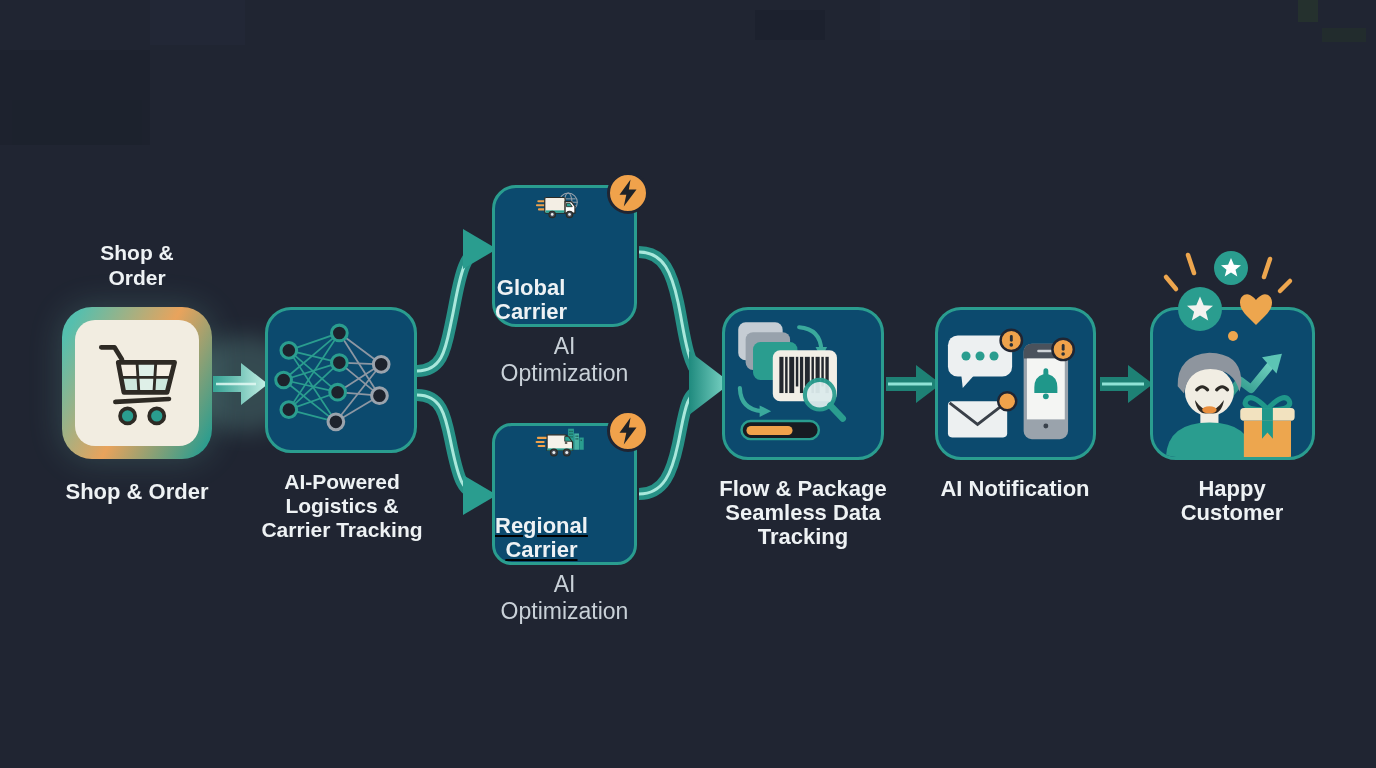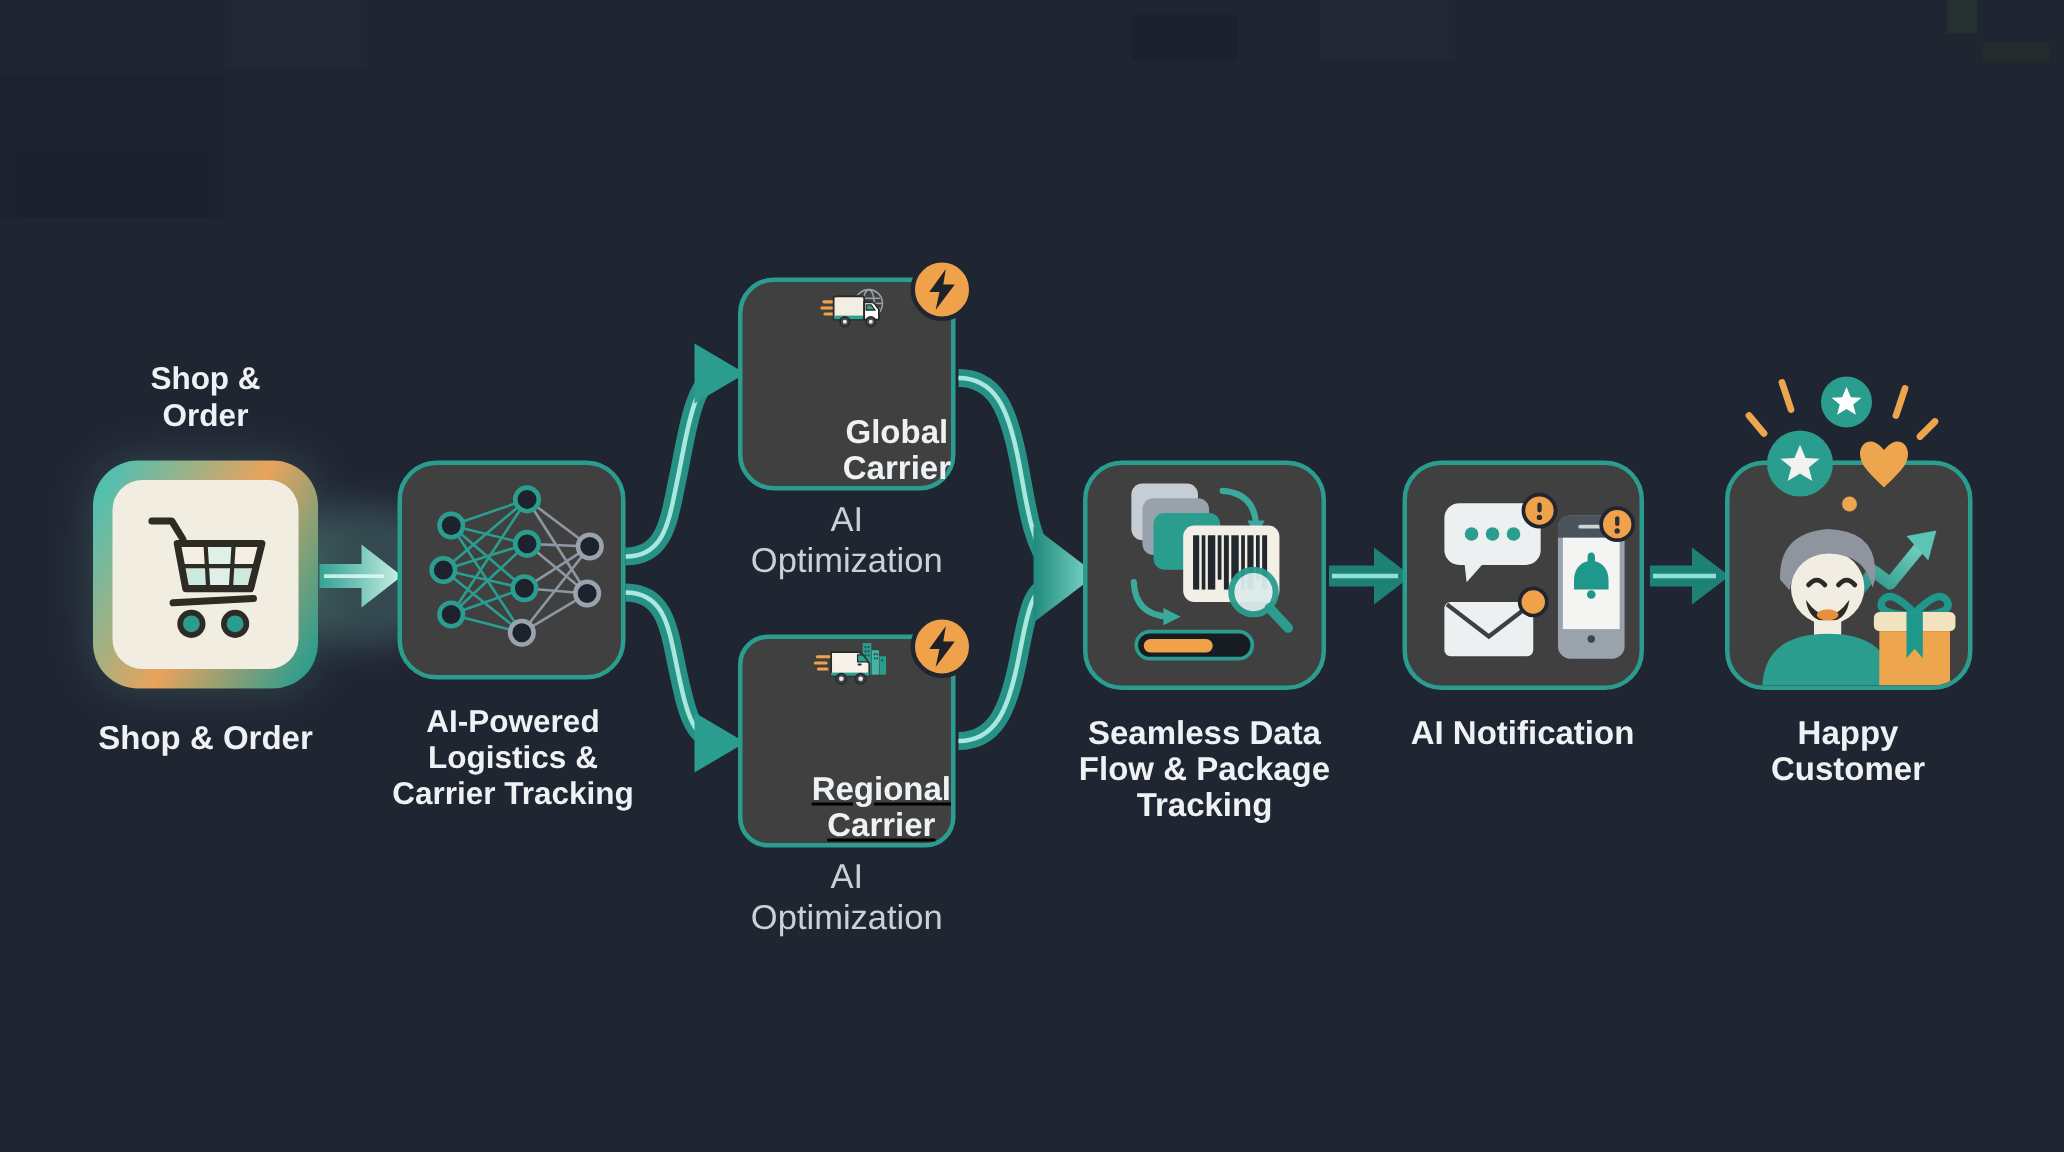--- a/index.html
+++ b/index.html
@@ -1,21 +1,21 @@
 <!DOCTYPE html>
 <html><head>
 <meta charset="utf-8">
 <style>
   html,body{margin:0;padding:0;background:#202532;}
   #canvas{position:relative;width:1376px;height:768px;overflow:hidden;
     background:#202532;font-family:"Liberation Sans",sans-serif;}
   .patch{position:absolute;pointer-events:none;}
   #connectors{position:absolute;left:0;top:0;z-index:1;}
   .node{position:absolute;box-sizing:border-box;border:3px solid #2a9d8f;border-radius:26px;
-    background:#404040;z-index:2;display:flex;flex-direction:column;align-items:flex-end;justify-content:center;gap:48px;}
+    background:#0c4a6e;z-index:2;display:flex;flex-direction:column;align-items:flex-start;justify-content:center;gap:48px;}
   .node .inside-label{color:#eef2f4;font-size:22px;line-height:24px;font-weight:700;text-align:center;margin-top:2px;}
   .node .inside-label span{display:block;}
   .lbl{position:absolute;z-index:3;color:#eef2f4;font-weight:700;text-align:center;}
   .lbl span{display:block;}
   .lbl.big{font-size:22px;line-height:24px;}
   .sublbl{position:absolute;z-index:3;color:#c9d1d8;font-size:23px;font-weight:400;text-align:center;}
   #node-shop{position:absolute;left:62px;top:307px;width:150px;height:152px;border-radius:30px;z-index:2;
     background:linear-gradient(118deg,#55bfae 8%,#e9a35c 52%,#2a9d8f 95%);
     box-shadow:0 0 34px rgba(130,220,200,.20);}
   #node-shop .inner{position:absolute;left:13px;top:13px;right:13px;bottom:13px;background:#f2ede1;
@@ -328,22 +328,22 @@
   </div>
   <div class="lbl big" style="left:22px;top:480px;width:230px;">
     <span>Shop &amp; Order</span>
   </div>
   <div class="lbl" style="left:232px;top:470px;width:220px;font-size:21px;line-height:24px;">
     <span>AI-Powered</span>
     <span>Logistics &amp;</span>
     <span>Carrier Tracking</span>
   </div>
   <div class="lbl big" style="left:700px;top:477px;width:206px;">
+    <span>Flow &amp; Package</span>
     <span>Seamless Data</span>
-    <span>Flow &amp; Package</span>
     <span>Tracking</span>
   </div>
   <div class="lbl big" style="left:915px;top:477px;width:200px;">
     <span>AI Notification</span>
   </div>
   <div class="lbl big" style="left:1132px;top:477px;width:200px;">
     <span>Happy</span>
     <span>Customer</span>
   </div>
 

